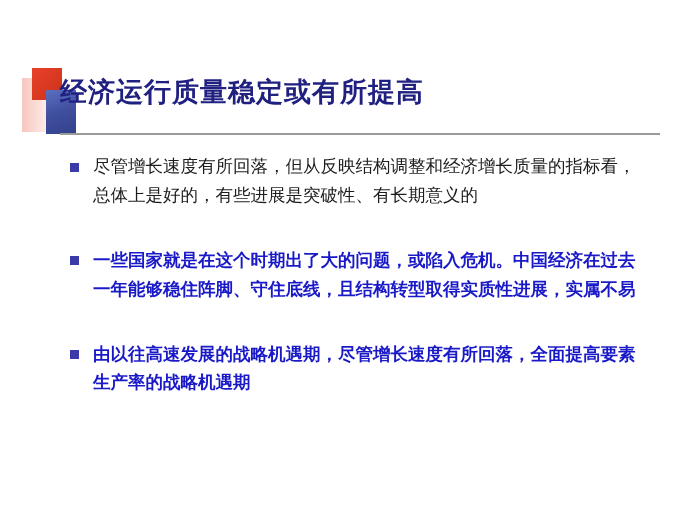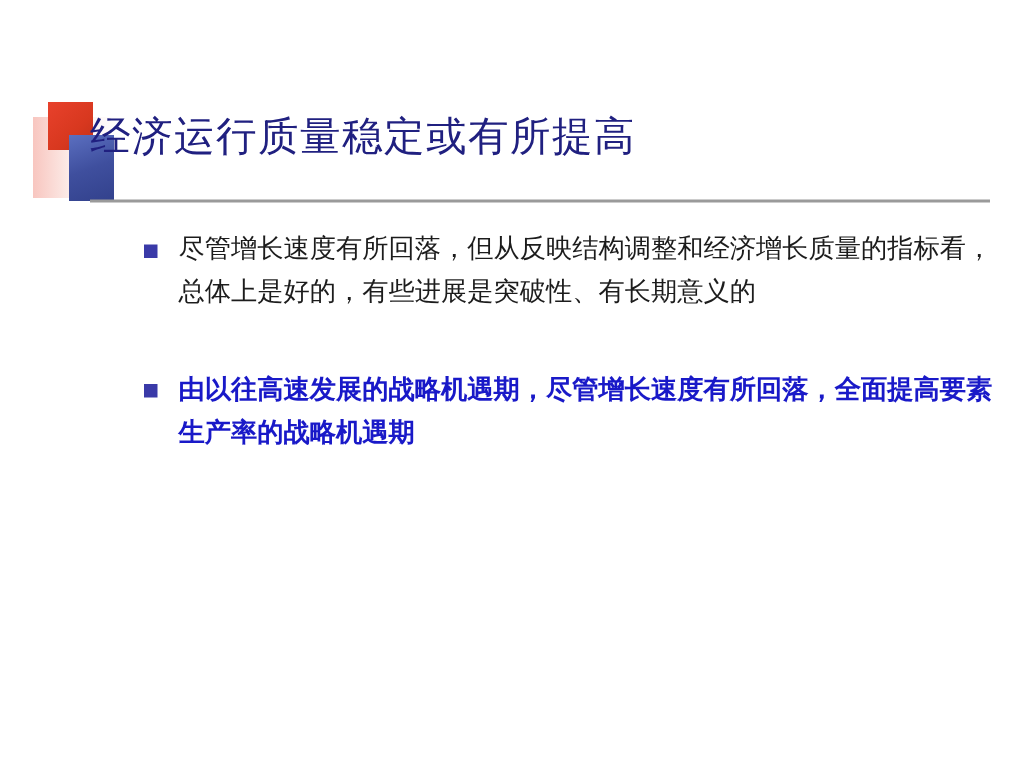--- a/index.html
+++ b/index.html
@@ -58,39 +58,39 @@
   
   .title-wrap {
     position: absolute;
     left: 60px;
     top: 76px;
     width: 600px;
   }
   .title-text {
     font-family: "DejaVu Serif", "Liberation Serif", serif;
     font-size: 27px;
-    font-weight: 400;
+    font-weight: 700;
     color: #202080;
     letter-spacing: 1px;
     line-height: 1.2;
     white-space: nowrap;
   }
   .title-rule {
     position: absolute;
     left: 60px;
     top: 133px;
     width: 600px;
     height: 2px;
     background: #9a9a9a;
   }
 
   
   .body {
     position: absolute;
-    left: 96px;
+    left: 70px;
     top: 152px;
     width: 580px;
   }
   .bullet-row {
     display: flex;
     align-items: flex-start;
     margin-bottom: 26px;
   }
   .bullet-marker {
     flex: 0 0 auto;
@@ -132,20 +132,24 @@
   </div>
   <div class="title-rule"></div>
 
   <div class="body">
 
     <div class="bullet-row b1">
       <span class="bullet-marker"></span>
       <span class="bullet-text">尽管增长速度有所回落，但从反映结构调整和经济增长质量的指标看，总体上是好的，有些进展是突破性、有长期意义的</span>
     </div>
 
+    <div class="bullet-row b2 blue">
+      <span class="bullet-marker"></span>
+      <span class="bullet-text">一些国家就是在这个时期出了大的问题，或陷入危机。中国经济在过去一年能够稳住阵脚、守住底线，且结构转型取得实质性进展，实属不易</span>
+    </div>
 
     <div class="bullet-row b3 blue">
       <span class="bullet-marker"></span>
       <span class="bullet-text">由以往高速发展的战略机遇期，尽管增长速度有所回落，全面提高要素生产率的战略机遇期</span>
     </div>
 
   </div>
 </div>
 
 </body></html>

